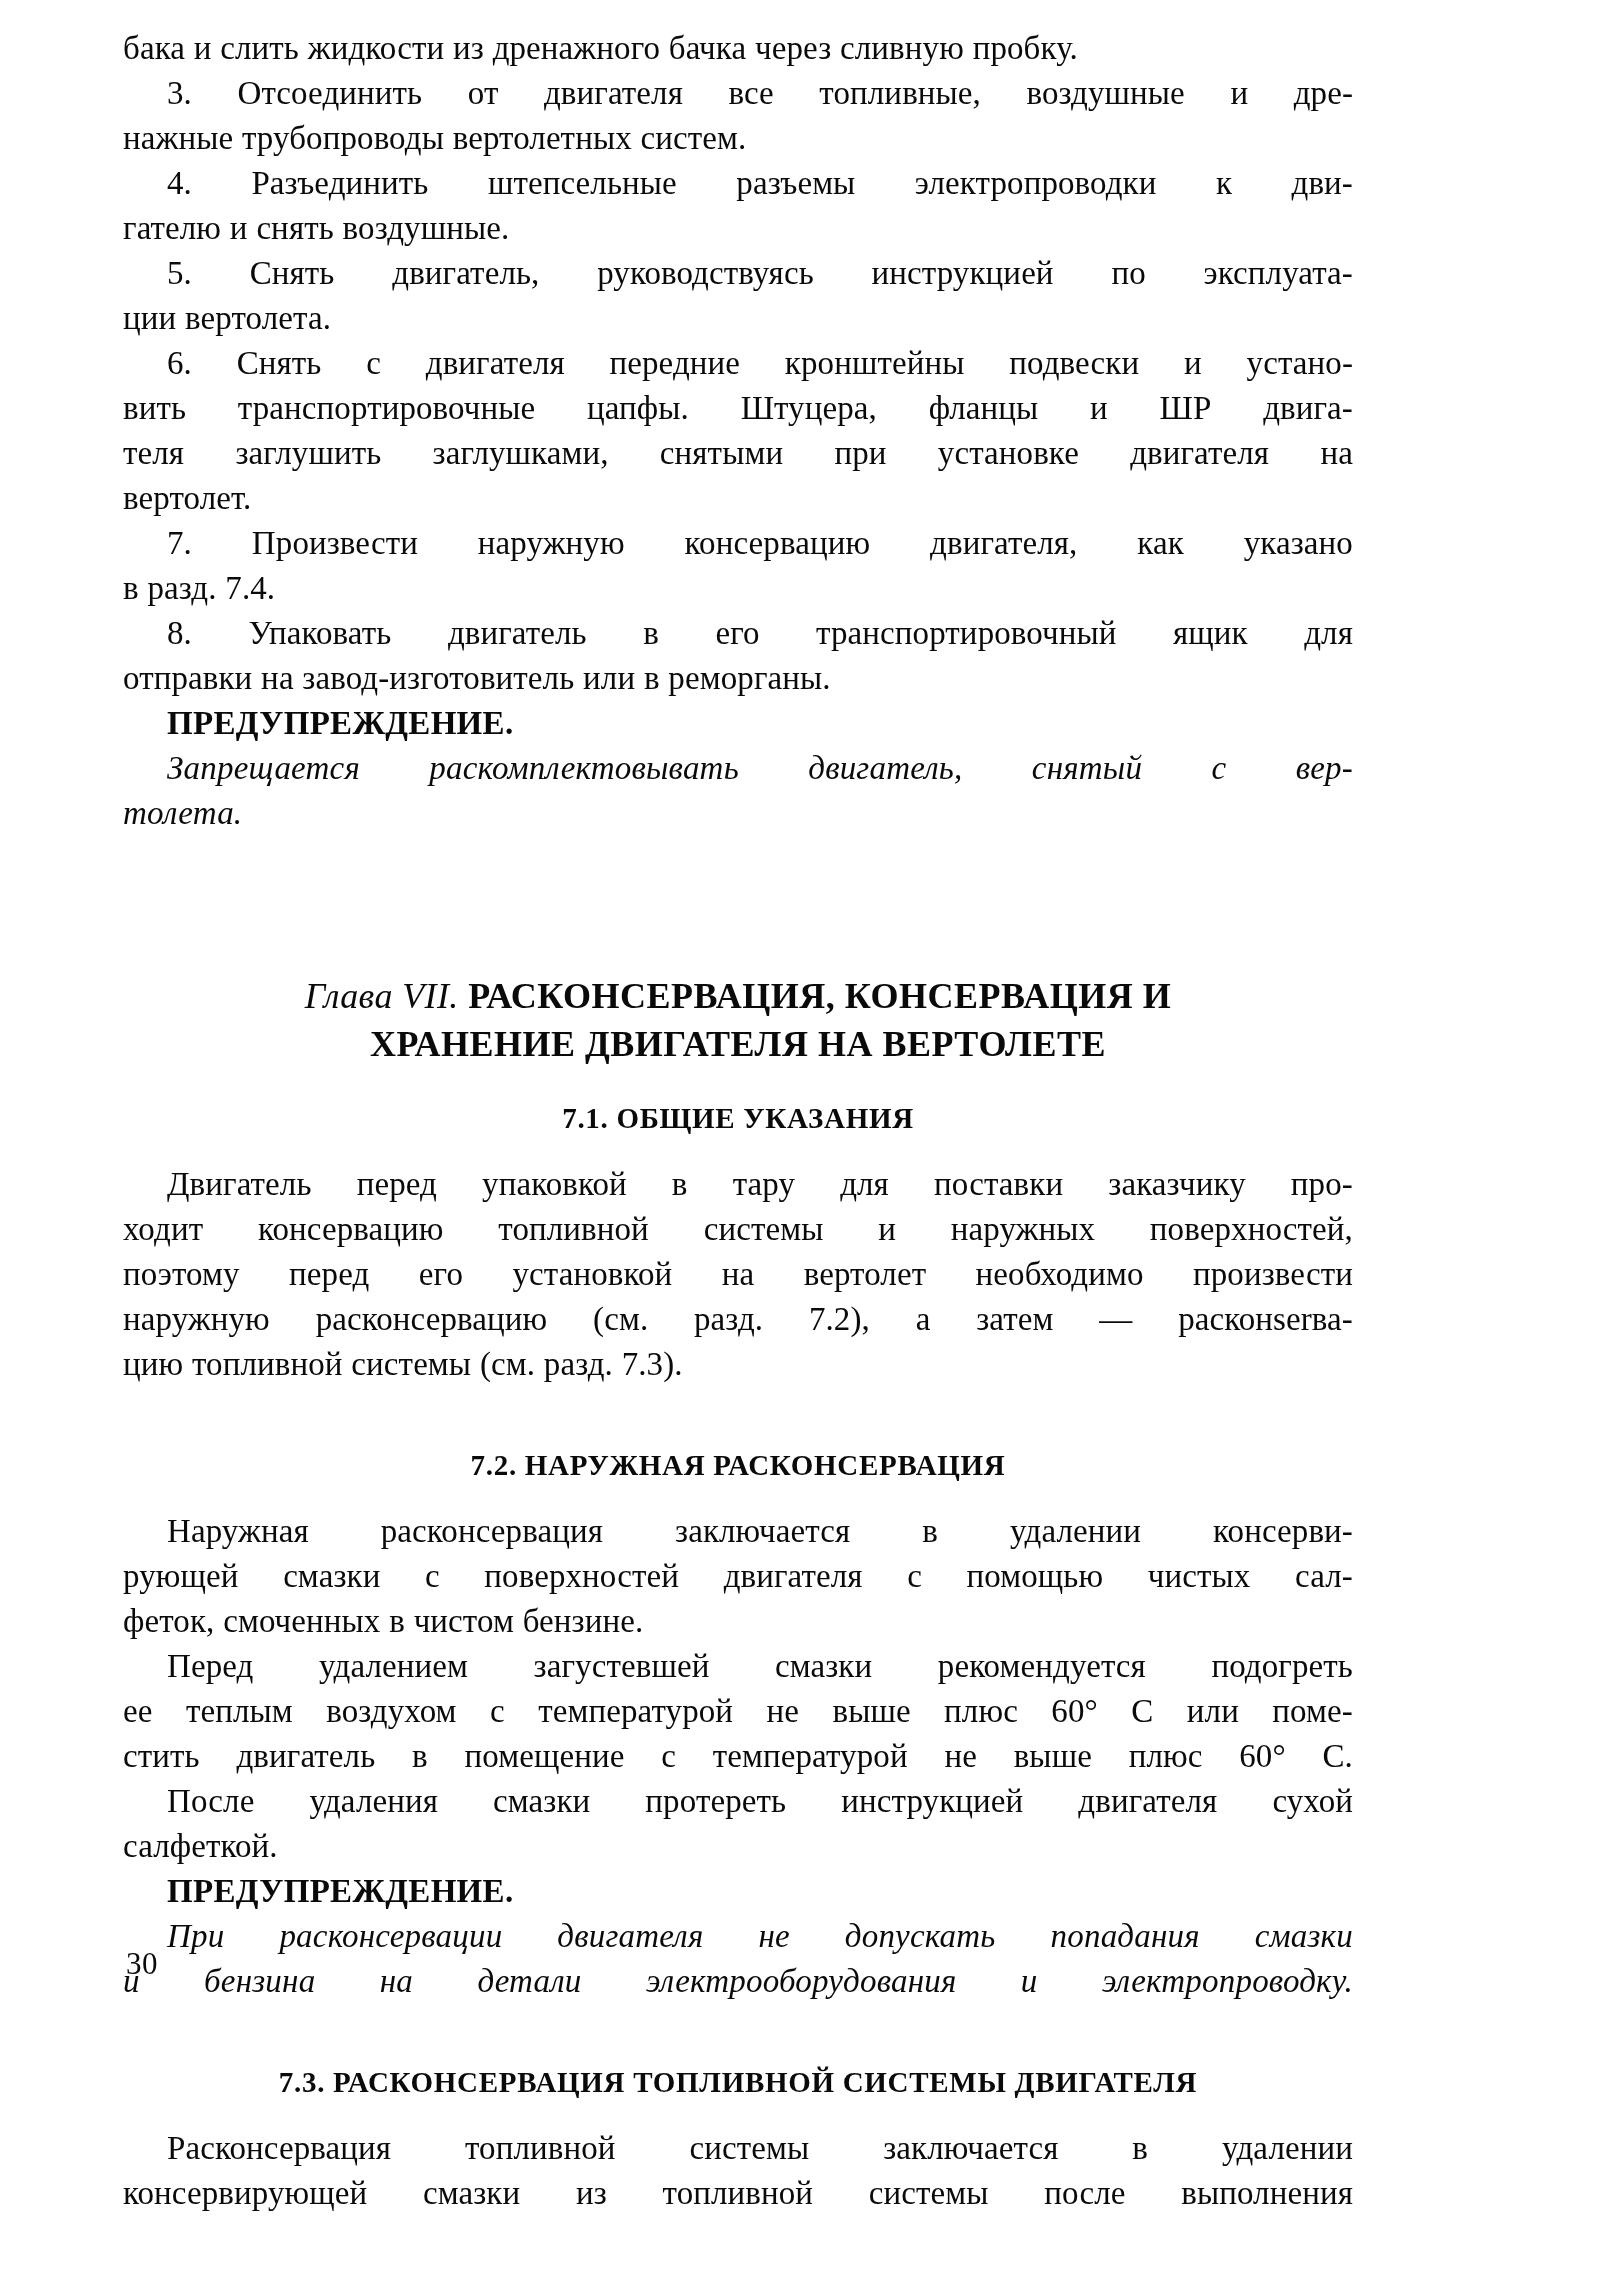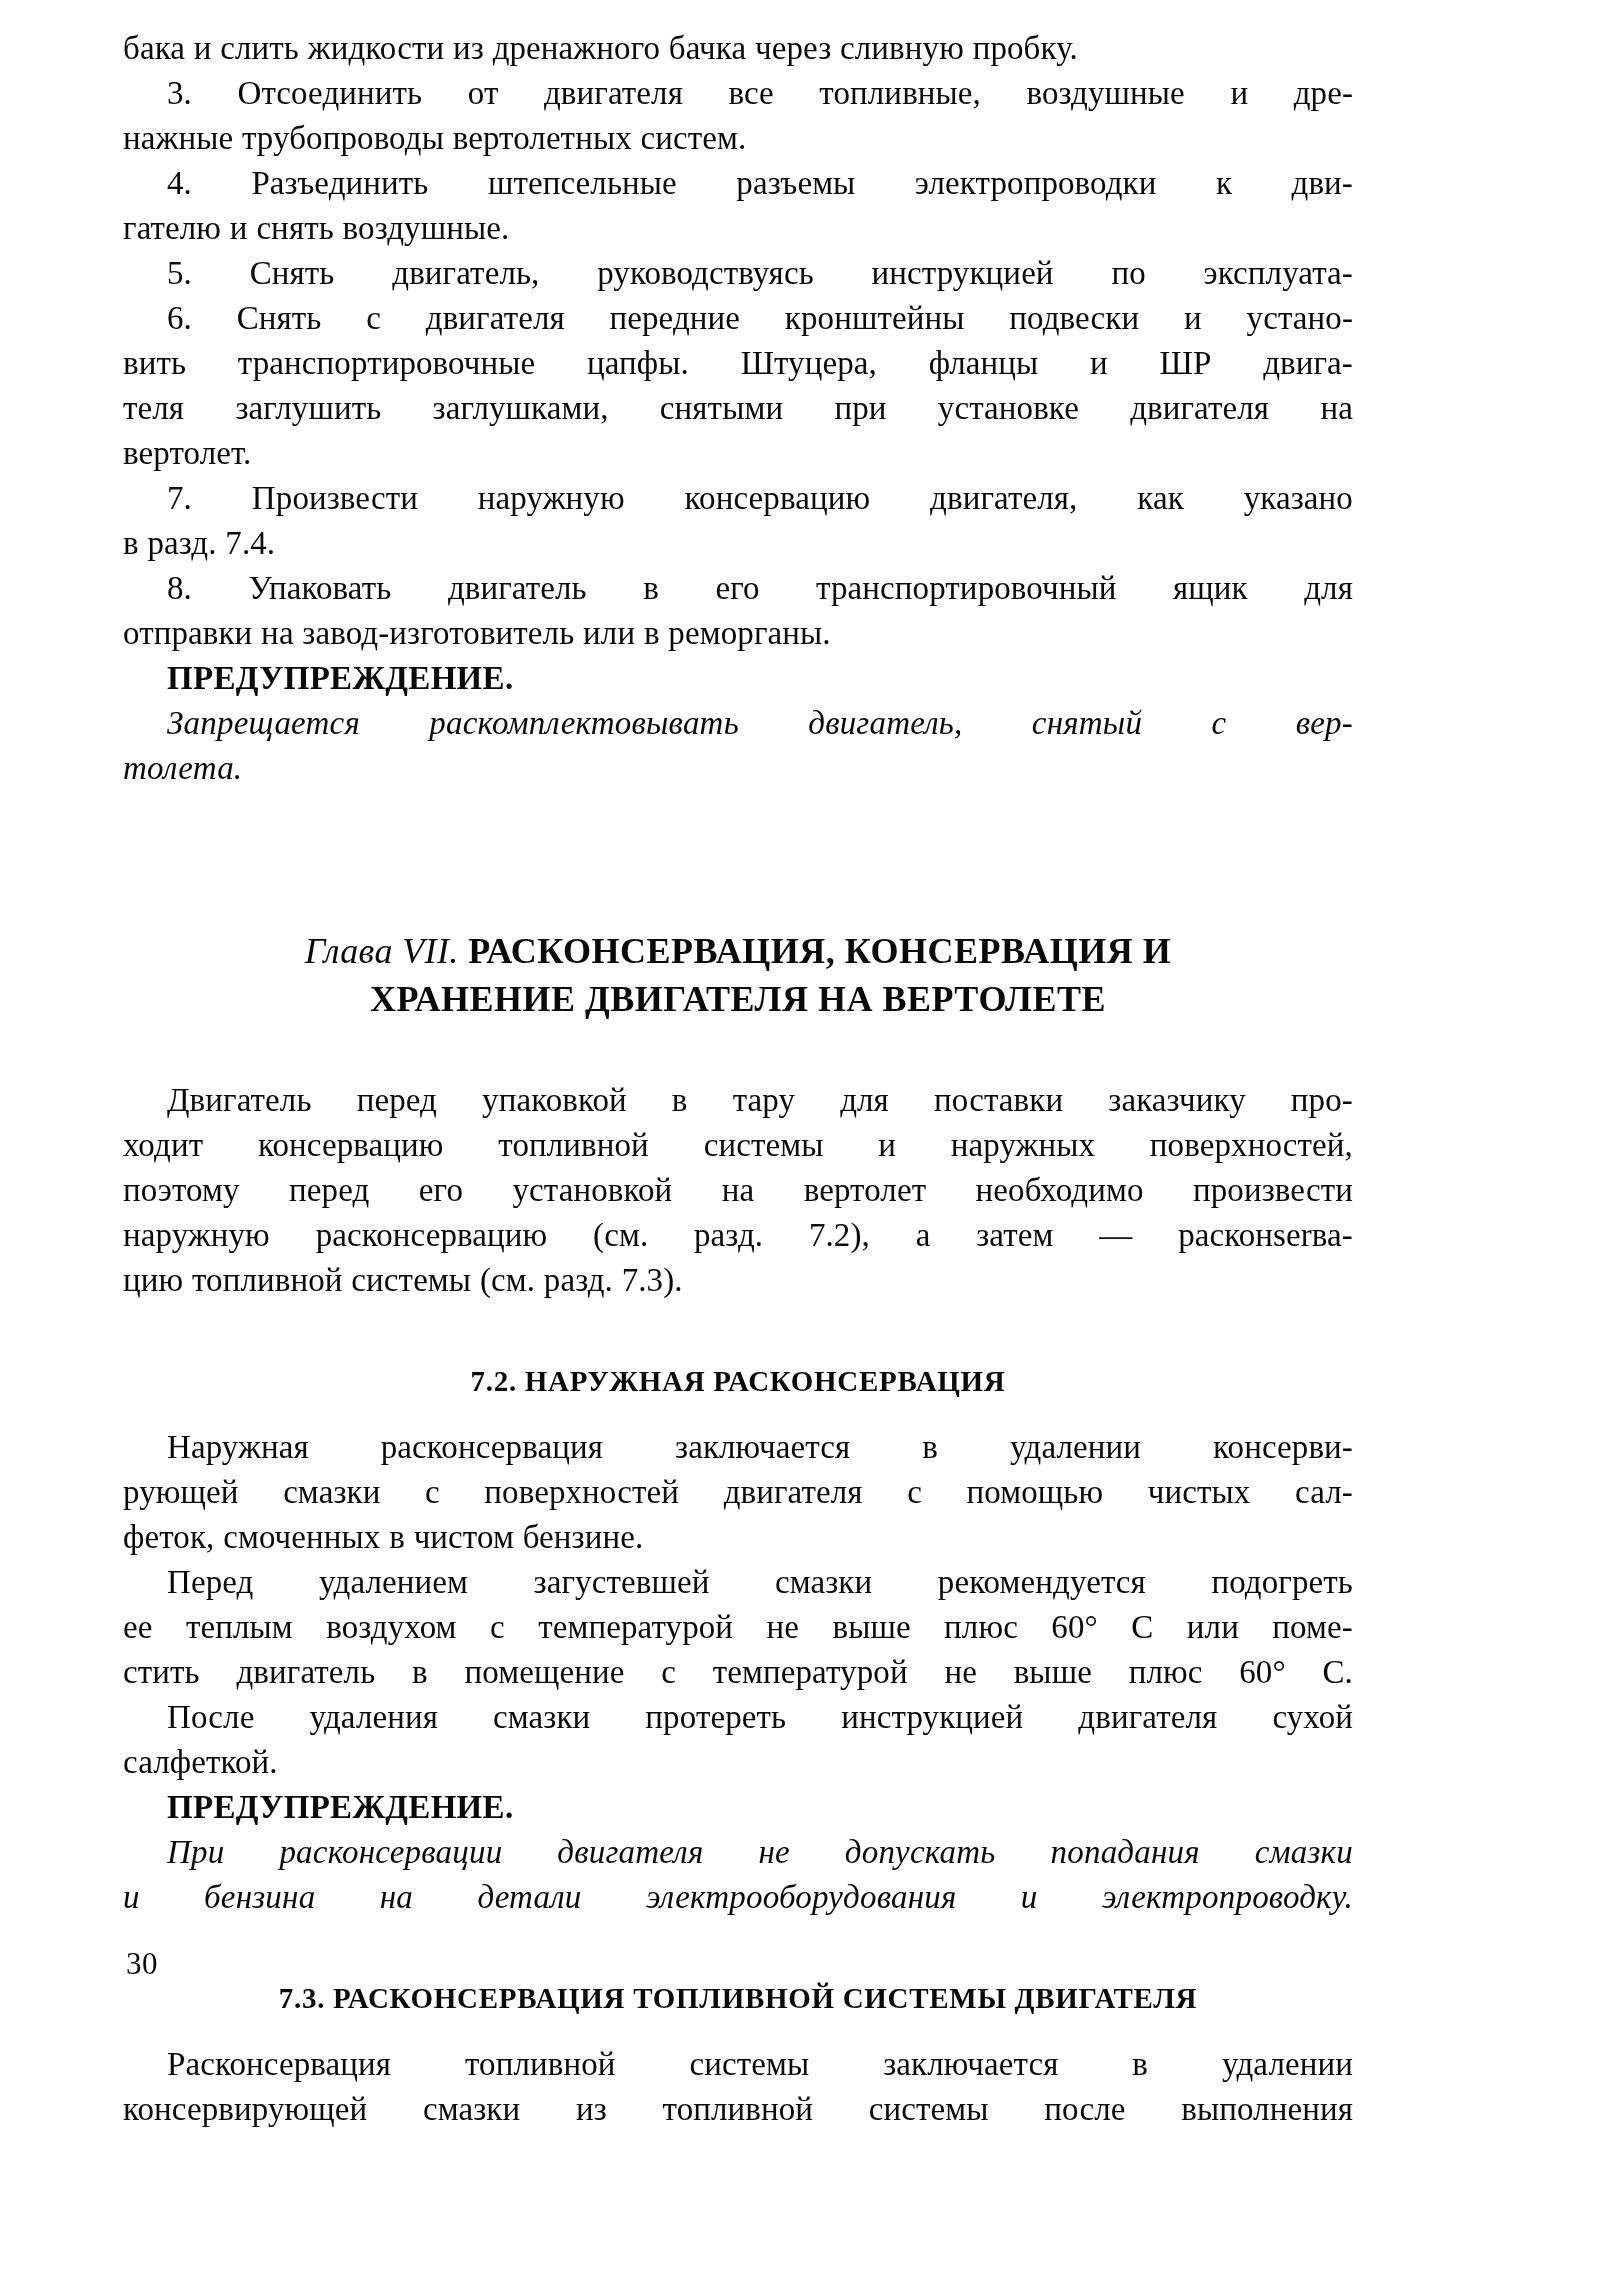--- a/index.html
+++ b/index.html
@@ -153,20 +153,21 @@
     <p class="para">
       <span class="ln j" style="padding-left: 44px;">
           <span>5.</span>
           <span>Снять</span>
           <span>двигатель,</span>
           <span>руководствуясь</span>
           <span>инструкцией</span>
           <span>по</span>
           <span>эксплуата-</span>
         </span>
+      <span class="ln">ции вертолета.</span>
     </p>
 
     <p class="para">
       <span class="ln j" style="padding-left: 44px;">
           <span>6.</span>
           <span>Снять</span>
           <span>с</span>
           <span>двигателя</span>
           <span>передние</span>
           <span>кронштейны</span>
@@ -240,20 +241,21 @@
     <div class="sp-160"></div>
 
     <p class="chapter">
       <span class="glava">Глава VII.</span>
       <span>РАСКОНСЕРВАЦИЯ, КОНСЕРВАЦИЯ И</span>
     </p>
     <p class="chapter">ХРАНЕНИЕ ДВИГАТЕЛЯ НА ВЕРТОЛЕТЕ</p>
 
     <div class="sp-36"></div>
 
+    <p class="sec-head">7.1. ОБЩИЕ УКАЗАНИЯ</p>
     <div class="sp-28"></div>
     <p class="para">
       <span class="ln j" style="padding-left: 44px;">
           <span>Двигатель</span>
           <span>перед</span>
           <span>упаковкой</span>
           <span>в</span>
           <span>тару</span>
           <span>для</span>
           <span>поставки</span>

